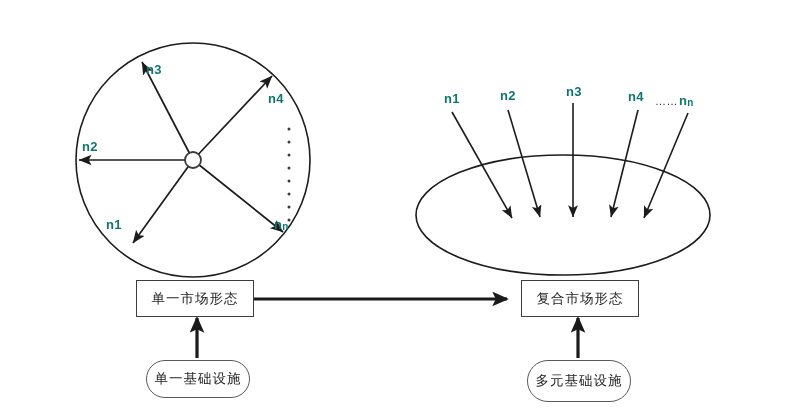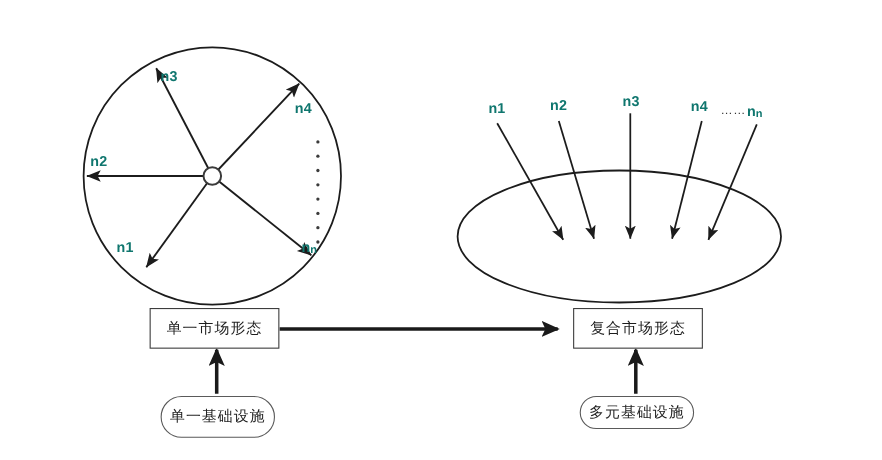--- a/index.html
+++ b/index.html
@@ -156,15 +156,15 @@
   <div class="lbl" style="left:444px; top:92px;">n1</div>
   <div class="lbl" style="left:500px; top:89px;">n2</div>
   <div class="lbl" style="left:566px; top:85px;">n3</div>
   <div class="lbl" style="left:628px; top:90px;">n4</div>
   <div class="dots-label" style="left:655px; top:95px;">……</div>
   <div class="lbl" style="left:679px; top:94px;"><span>n</span><span class="sub">n</span></div>
 
   <div class="box" style="left:136px; top:280px; width:118px; height:37px;">单一市场形态</div>
   <div class="box" style="left:509px; top:280px; width:118px; height:37px;margin-left:12px;">复合市场形态</div>
   <div class="box pill" style="left:146px; top:360px; width:104px; height:38px;text-align:right;">单一基础设施</div>
-  <div class="box pill" style="left:527px; top:360px; width:104px; height:30px;">多元基础设施</div>
+  <div class="box pill" style="left:527px; top:360px; width:104px; height:42px;">多元基础设施</div>
 
 </div>
 
 </body></html>

